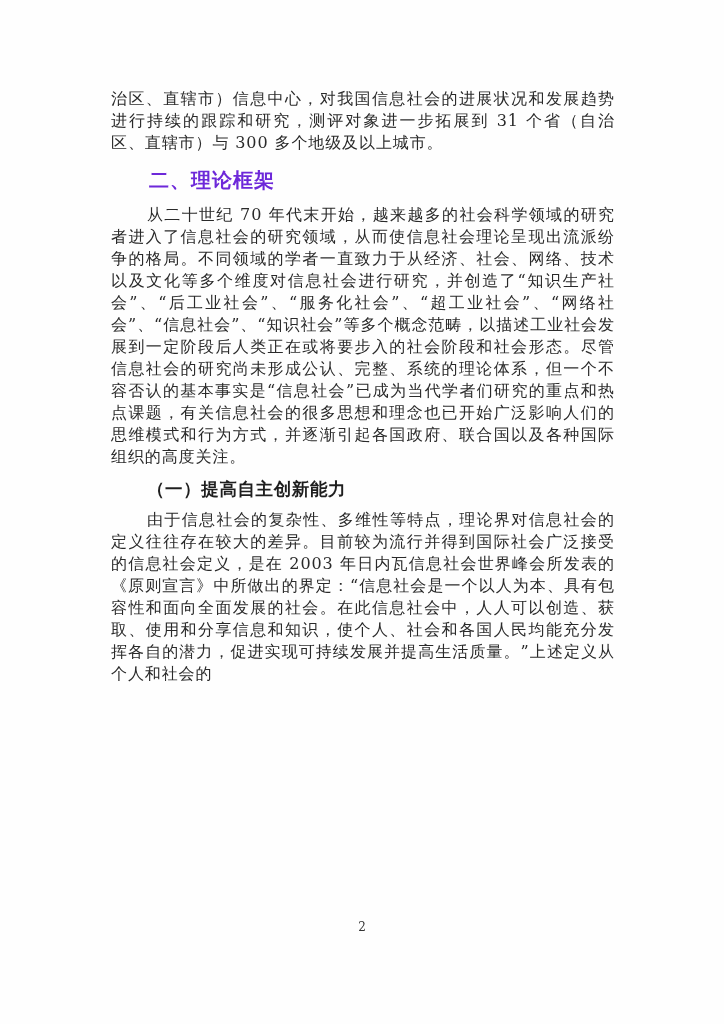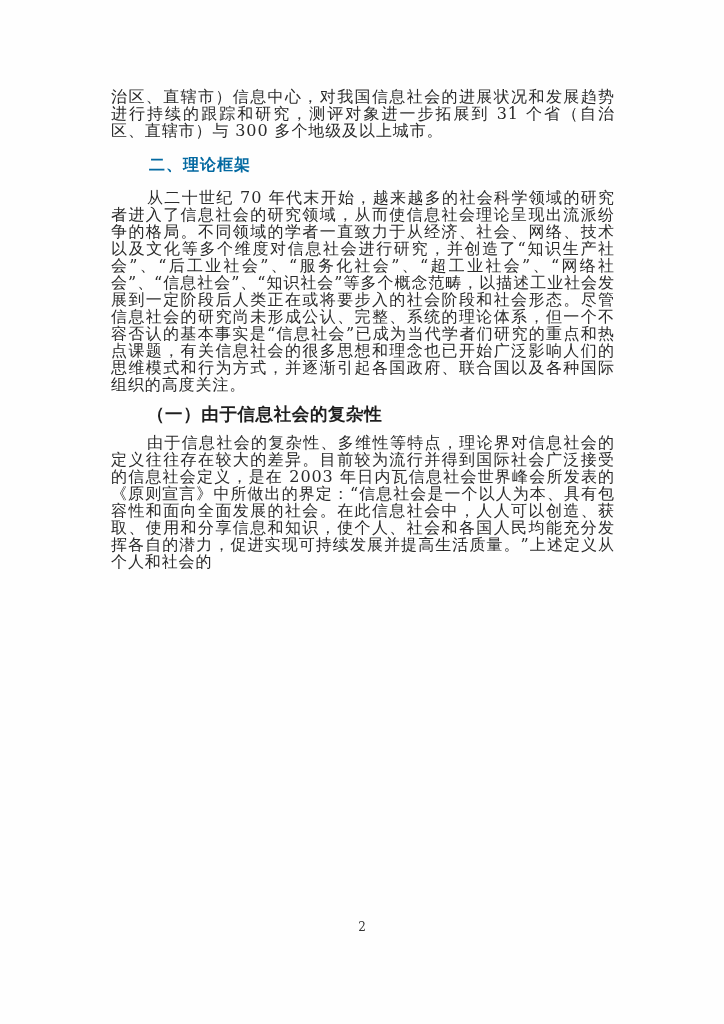--- a/index.html
+++ b/index.html
@@ -1,34 +1,34 @@
 <!DOCTYPE html>
 <html><head>
   <meta charset="utf-8">
   <style>
     html, body { margin: 0; padding: 0; background: #ffffff; }
     body { width: 724px; height: 1024px; position: relative; overflow: hidden;
       font-family: "DejaVu Serif", "Liberation Serif", serif; color: #2a2a2a; }
     .page { position: absolute; left: 0; top: 0; width: 724px; height: 1024px; background: #fefefe; }
     .content { position: absolute; left: 111px; top: 88px; width: 504px; }
-    .p { font-size: 16px; line-height: 17px; text-align: justify; text-align-last: left;
+    .p { font-size: 16px; line-height: 22px; text-align: justify; text-align-last: left;
       letter-spacing: 0.9px; margin: 0; }
     .p.indent { text-indent: 36px; }
     .h2 { font-family: "DejaVu Sans", "Liberation Sans", sans-serif; font-weight: bold;
-      font-size: 16px; margin: 9px 0 7px 38px; line-height: 34px; letter-spacing: 1px; color:#0369a1; }
+      font-size: 20px; margin: 9px 0 7px 38px; line-height: 34px; letter-spacing: 1px; color:#6d28d9; }
     .h3 { font-family: "DejaVu Sans", "Liberation Sans", sans-serif; font-weight: bold;
       font-size: 17.5px; margin: 5px 0 4px 36px; line-height: 32px; letter-spacing: 0.6px; color:#1e1e1e; }
     .page-number { position: absolute; left: 0; width: 724px; top: 920px; text-align: center;
       font-size: 12px; color: #333; }
   </style>
 </head>
 <body>
 
 <div class="page">
   <div class="content">
     <p class="p">治区、直辖市）信息中心，对我国信息社会的进展状况和发展趋势进行持续的跟踪和研究，测评对象进一步拓展到 31 个省（自治区、直辖市）与 300 多个地级及以上城市。</p>
     <h2 class="h2">二、理论框架</h2>
     <p class="p indent">从二十世纪 70 年代末开始，越来越多的社会科学领域的研究者进入了信息社会的研究领域，从而使信息社会理论呈现出流派纷争的格局。不同领域的学者一直致力于从经济、社会、网络、技术以及文化等多个维度对信息社会进行研究，并创造了“知识生产社会”、“后工业社会”、“服务化社会”、“超工业社会”、“网络社会”、“信息社会”、“知识社会”等多个概念范畴，以描述工业社会发展到一定阶段后人类正在或将要步入的社会阶段和社会形态。尽管信息社会的研究尚未形成公认、完整、系统的理论体系，但一个不容否认的基本事实是“信息社会”已成为当代学者们研究的重点和热点课题，有关信息社会的很多思想和理念也已开始广泛影响人们的思维模式和行为方式，并逐渐引起各国政府、联合国以及各种国际组织的高度关注。</p>
-    <h3 class="h3">（一）由于信息社会的复杂性</h3>
+    <h3 class="h3">（一）提高自主创新能力</h3>
     <p class="p indent">由于信息社会的复杂性、多维性等特点，理论界对信息社会的定义往往存在较大的差异。目前较为流行并得到国际社会广泛接受的信息社会定义，是在 2003 年日内瓦信息社会世界峰会所发表的《原则宣言》中所做出的界定：“信息社会是一个以人为本、具有包容性和面向全面发展的社会。在此信息社会中，人人可以创造、获取、使用和分享信息和知识，使个人、社会和各国人民均能充分发挥各自的潜力，促进实现可持续发展并提高生活质量。”上述定义从个人和社会的</p>
   </div>
   <div class="page-number">2</div>
 </div>
 
 </body></html>

